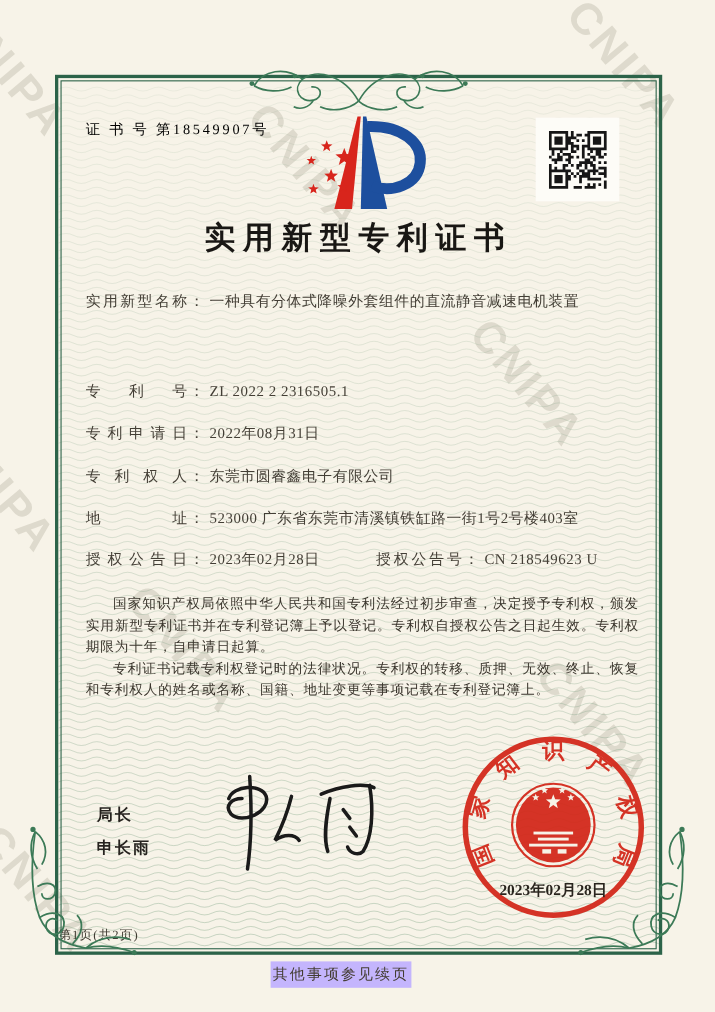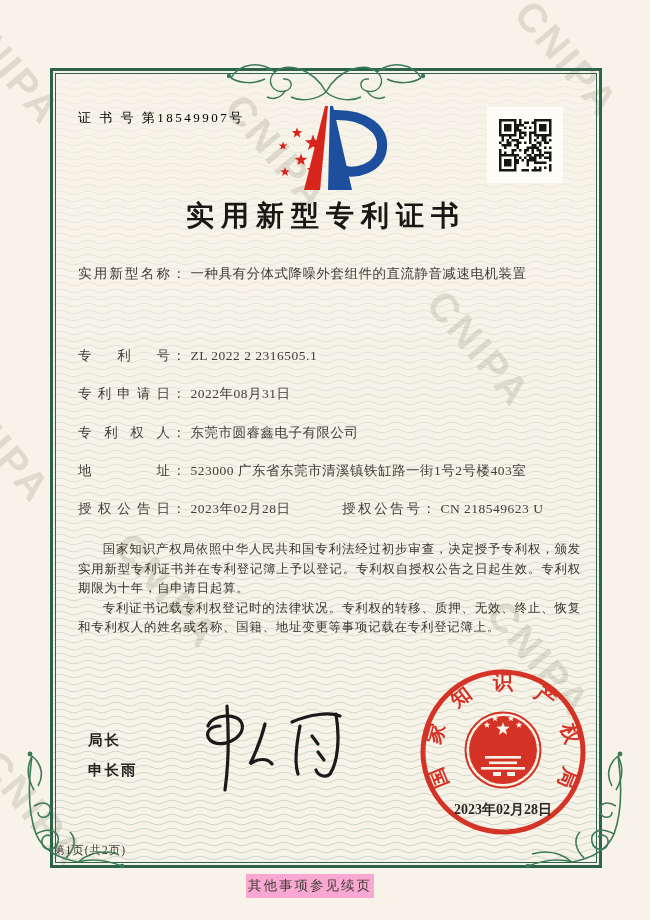--- a/index.html
+++ b/index.html
@@ -29,21 +29,21 @@
               line-height:19.5px;color:#3a352c;letter-spacing:.8px;text-align:justify;}
   .body-block p{margin:0;text-indent:2em;}
   .director{position:absolute;left:35px;font-family:Liberation Mono, monospace;
             font-weight:bold;font-size:14.5px;color:#26231f;letter-spacing:2px;}
   .sig{position:absolute;left:137px;top:629px;}
   .seal{position:absolute;left:364px;top:595px;opacity:.94;}
   .pageinfo{position:absolute;left:0;top:772px;width:100%;
             font-size:11.5px;color:#3f3a31;letter-spacing:1px;}
   .orn{position:absolute;z-index:3;pointer-events:none;}
   .cont-note{position:absolute;left:310px;top:874px;transform:translateX(-50%);
-             background:#f9a8d4;padding:3px 2px;font-size:13.5px;color:#433d32;
+             background:#c4b5fd;padding:3px 2px;font-size:13.5px;color:#433d32;
              letter-spacing:2px;z-index:4;white-space:nowrap;}
 </style>
 </head>
 <body>
 
 <span class="wm" style="left:-18px;top:0px">CNIPA</span>
 <span class="wm" style="left:250px;top:86px">CNIPA</span>
 <span class="wm" style="left:540px;top:-8px">CNIPA</span>
 <span class="wm" style="left:452px;top:282px">CNIPA</span>
 <span class="wm" style="left:-28px;top:378px">CNIPA</span>

